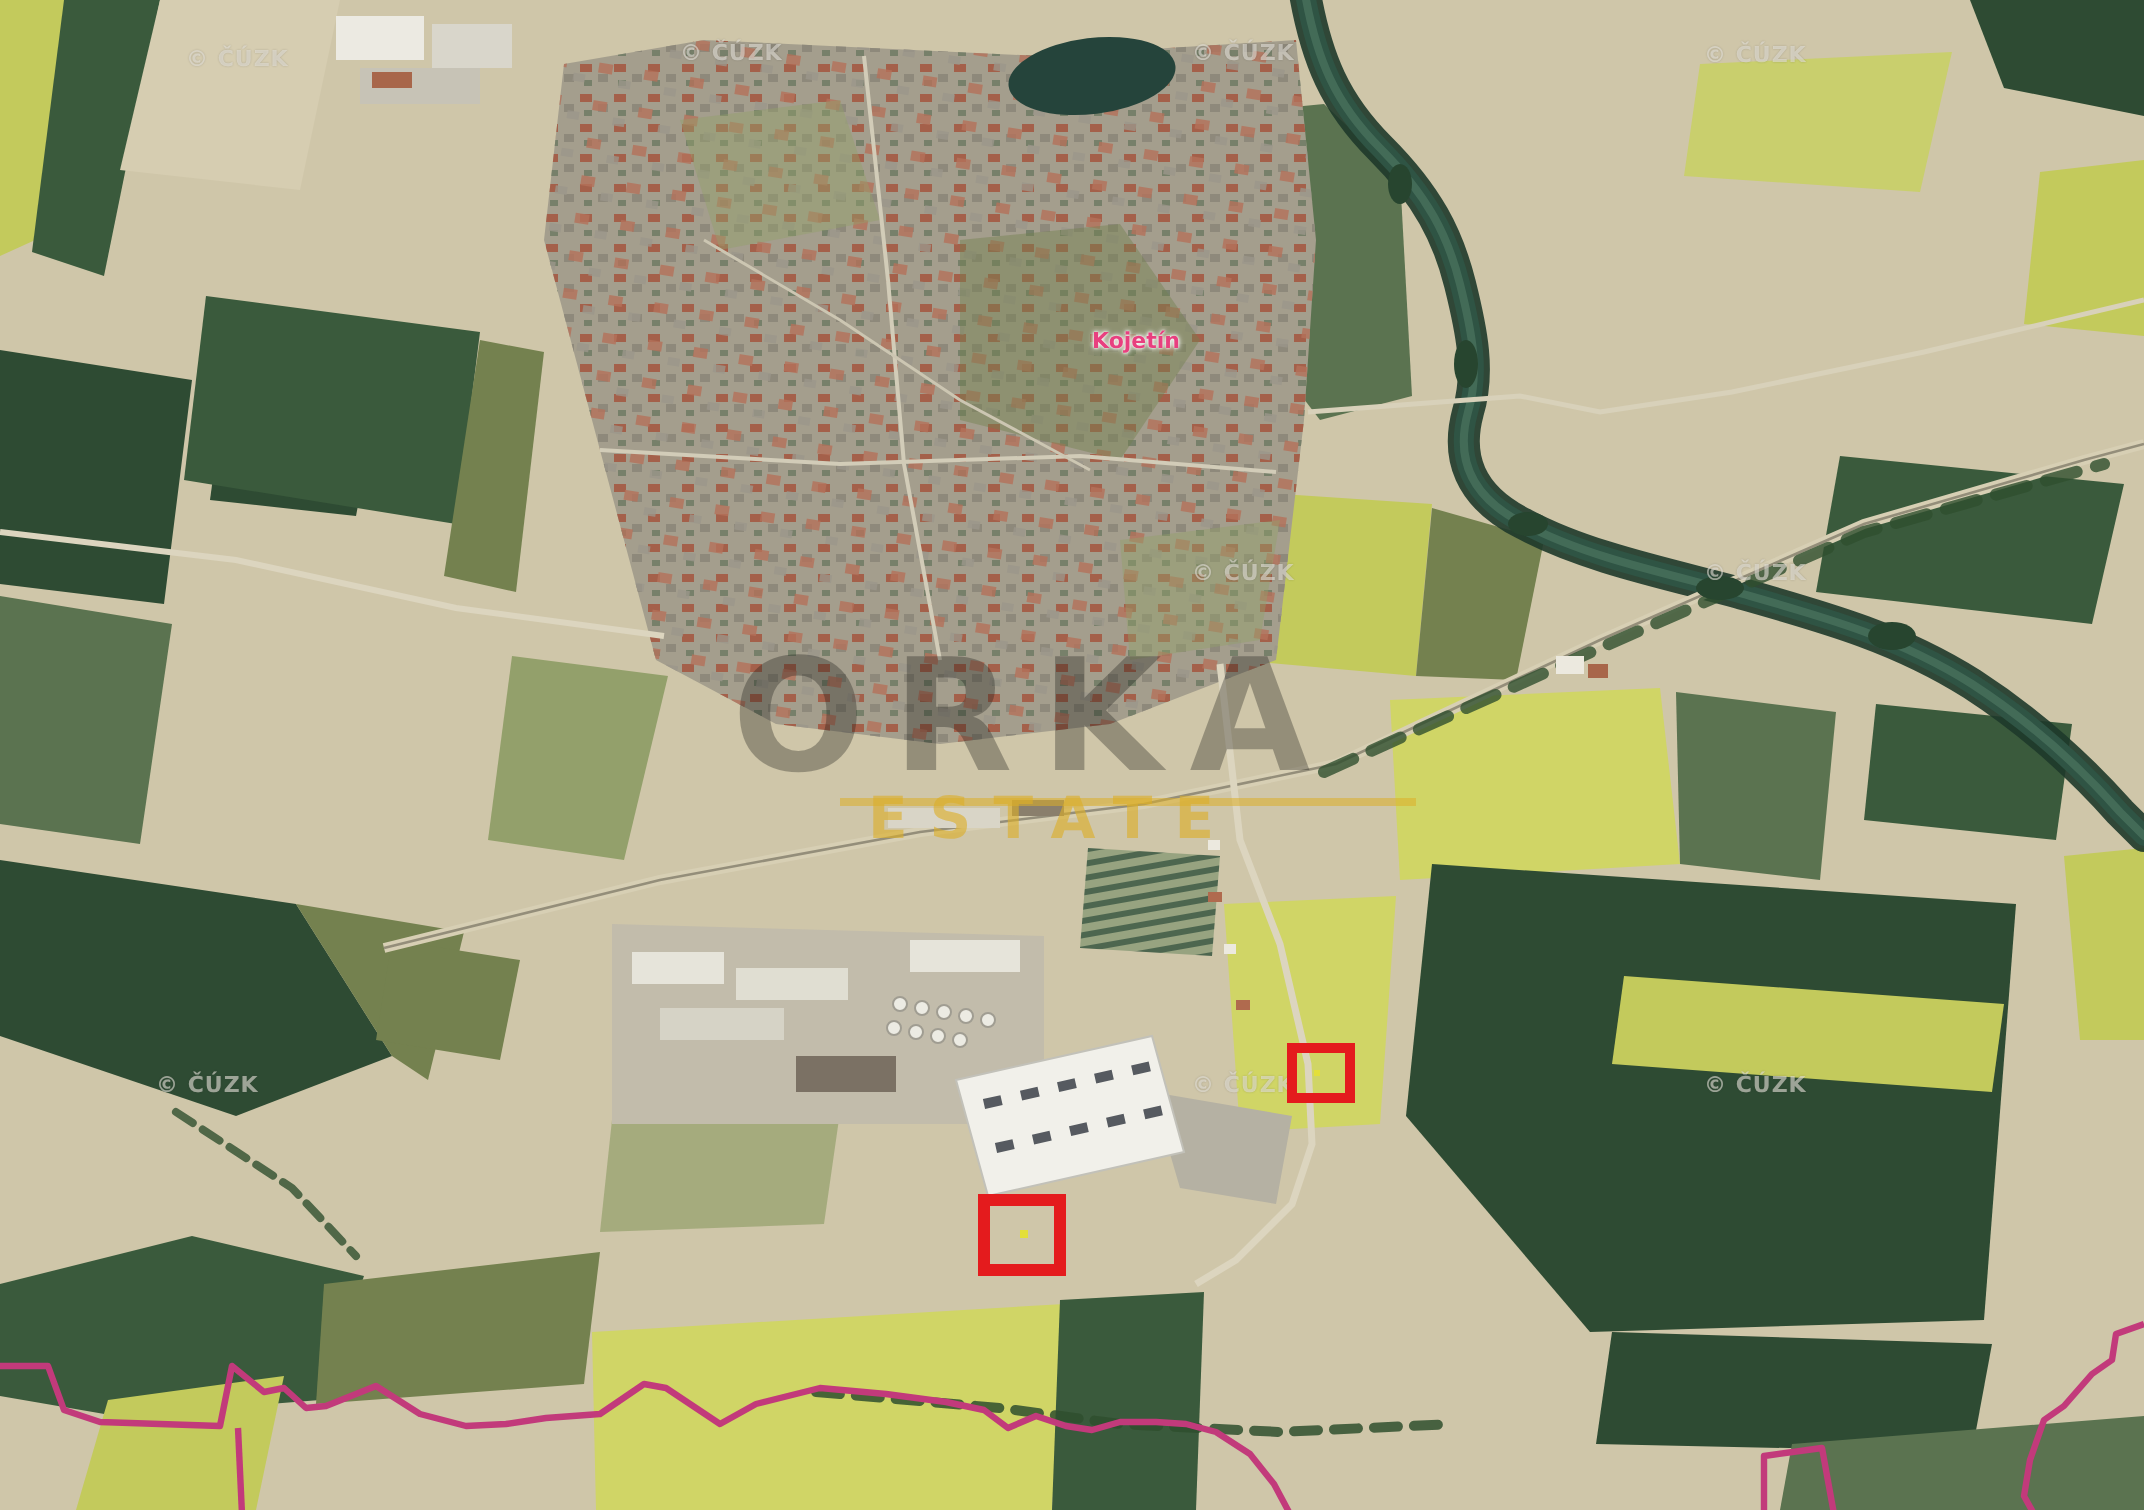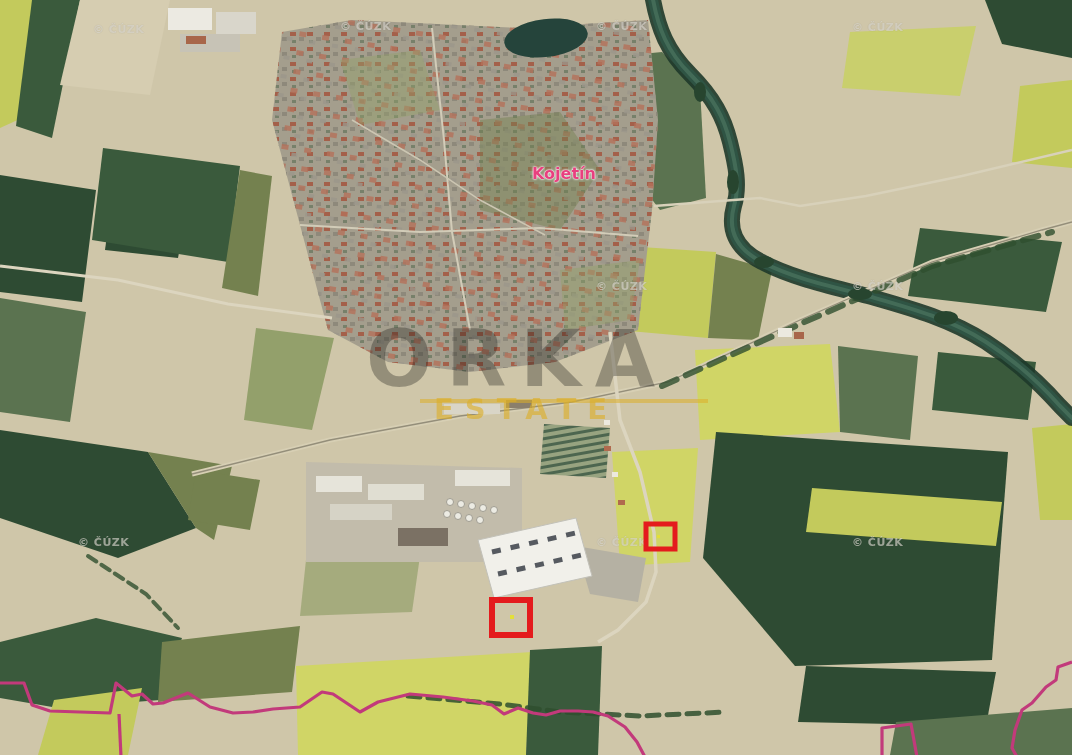--- a/index.html
+++ b/index.html
@@ -11,21 +11,21 @@
   svg.terrain{position:absolute;left:0;top:0;z-index:1;}
   #overlay-svg{position:absolute;left:0;top:0;z-index:6;}
   .estate-line{position:absolute;left:420px;top:399px;width:288px;height:4px;
     z-index:2;}
   .orka{position:absolute;left:366px;top:320px;font-size:78px;font-weight:bold;
     letter-spacing:14px;line-height:1;z-index:3;white-space:nowrap;}
   .estate{position:absolute;left:434px;top:395px;font-size:29px;font-weight:bold;
     letter-spacing:11px;line-height:1;z-index:3;white-space:nowrap;}
   .cuzk{position:absolute;font-size:11px;letter-spacing:.5px;z-index:5;
     white-space:nowrap;text-shadow:0 0 1px rgba(60,60,55,.25);font-weight:bold;}
-  .town-label{position:absolute;left:532px;top:164px;font-size:16px;font-weight:bold;
+  .town-label{position:absolute;left:546px;top:164px;font-size:11px;font-weight:bold;
     z-index:5;white-space:nowrap;
     text-shadow:0 0 2px #fff,0 0 3px rgba(255,255,255,.85),0 0 1px #fff;}
 </style>
 </head>
 <body>
 
 <div class="stage">
 
   <svg class="terrain" width="1072" height="755" viewBox="0 0 1072 755">
     <defs>

